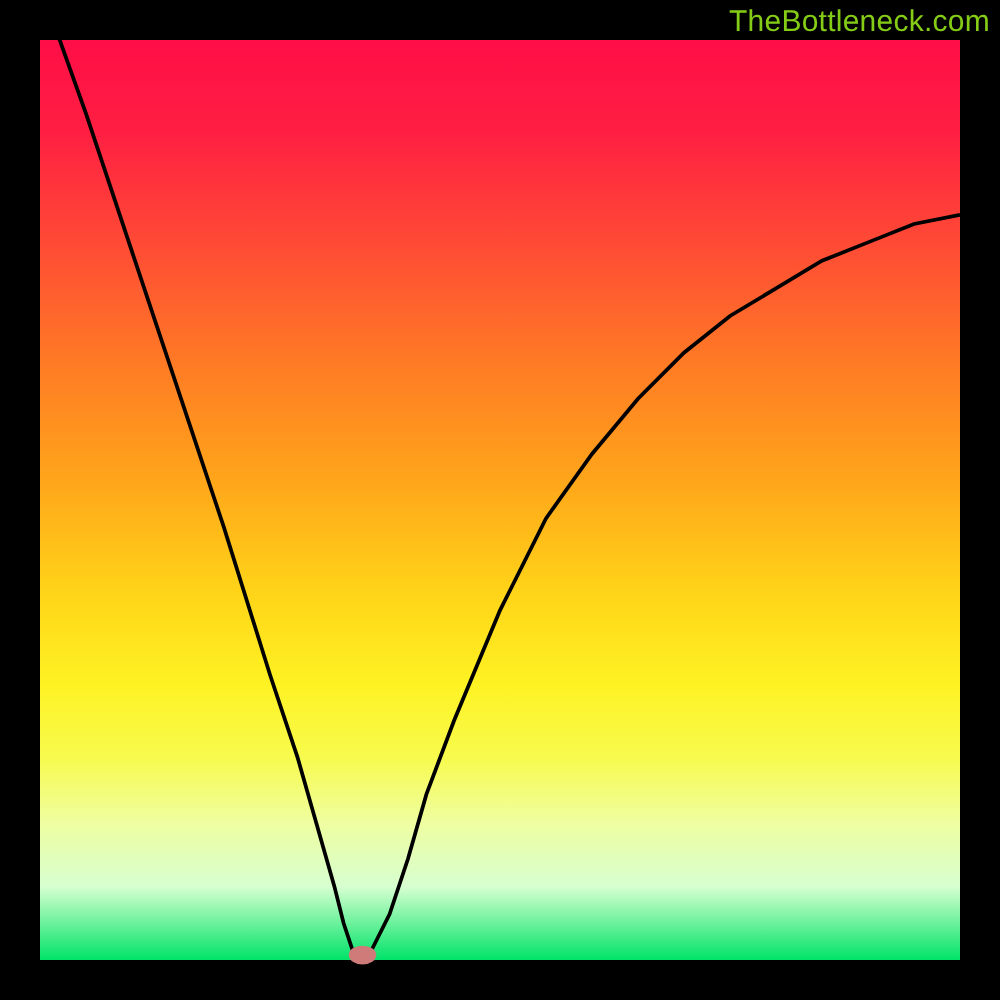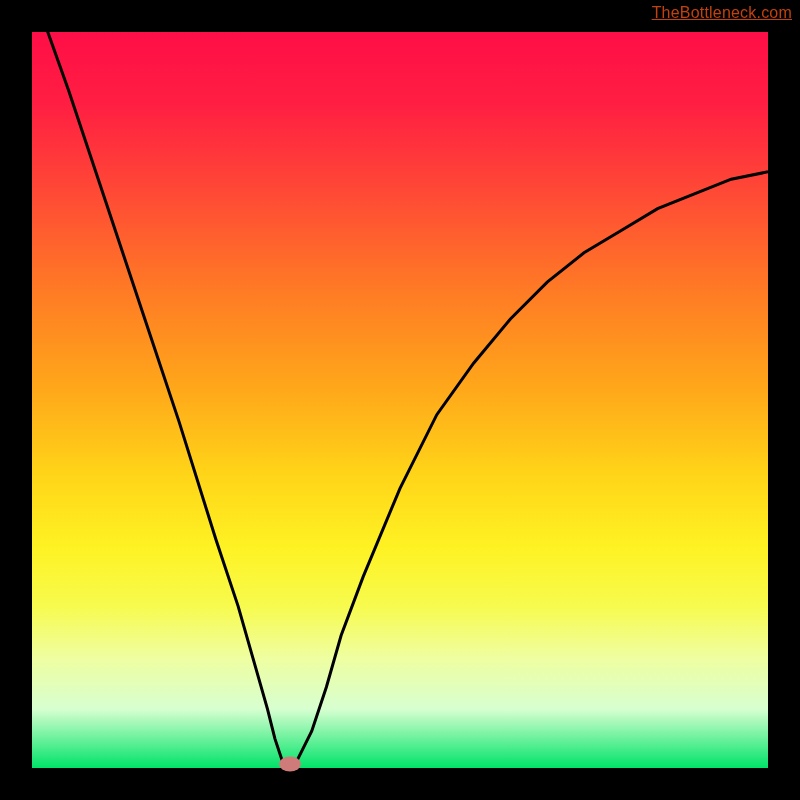--- a/index.html
+++ b/index.html
@@ -52,25 +52,24 @@
     width: 22px;
     height: 15px;
     background: #cf7b79;
     border-radius: 50% / 50%;
     transform: translate(-50%, -50%);
   }
   .watermark {
     position: absolute;
     top: 4px;
     right: 8px;
-    color: #c2410c;
-    font-size: 16px;
+    color: #84cc16;
+    font-size: 24px;
     font-weight: 400;
     letter-spacing: 0.2px;
-    text-decoration: underline;
   }
 </style>
 </head>
 <body>
 
 <div class="frame">
   <div class="watermark">TheBottleneck.com</div>
   <div class="plot">
     <svg class="curve-svg" viewBox="0 0 736 736" preserveAspectRatio="none">
       <path id="curve-path" d="M0.0 -44.2 L36.8 58.9 L73.6 169.3 L110.4 279.7 L147.2 390.1 L184.0 507.8 L206.1 574.1 L220.8 625.6 L235.5 677.1 L242.9 706.6 L250.2 728.6 L257.6 736.0 L265.0 728.6 L279.7 699.2 L294.4 655.0 L309.1 603.5 L331.2 544.6 L368.0 456.3 L404.8 382.7 L441.6 331.2 L478.4 287.0 L515.2 250.2 L552.0 220.8 L588.8 198.7 L625.6 176.6 L662.4 161.9 L699.2 147.2 L736.0 139.8" fill="none" stroke="#000000" stroke-width="3"></path>

